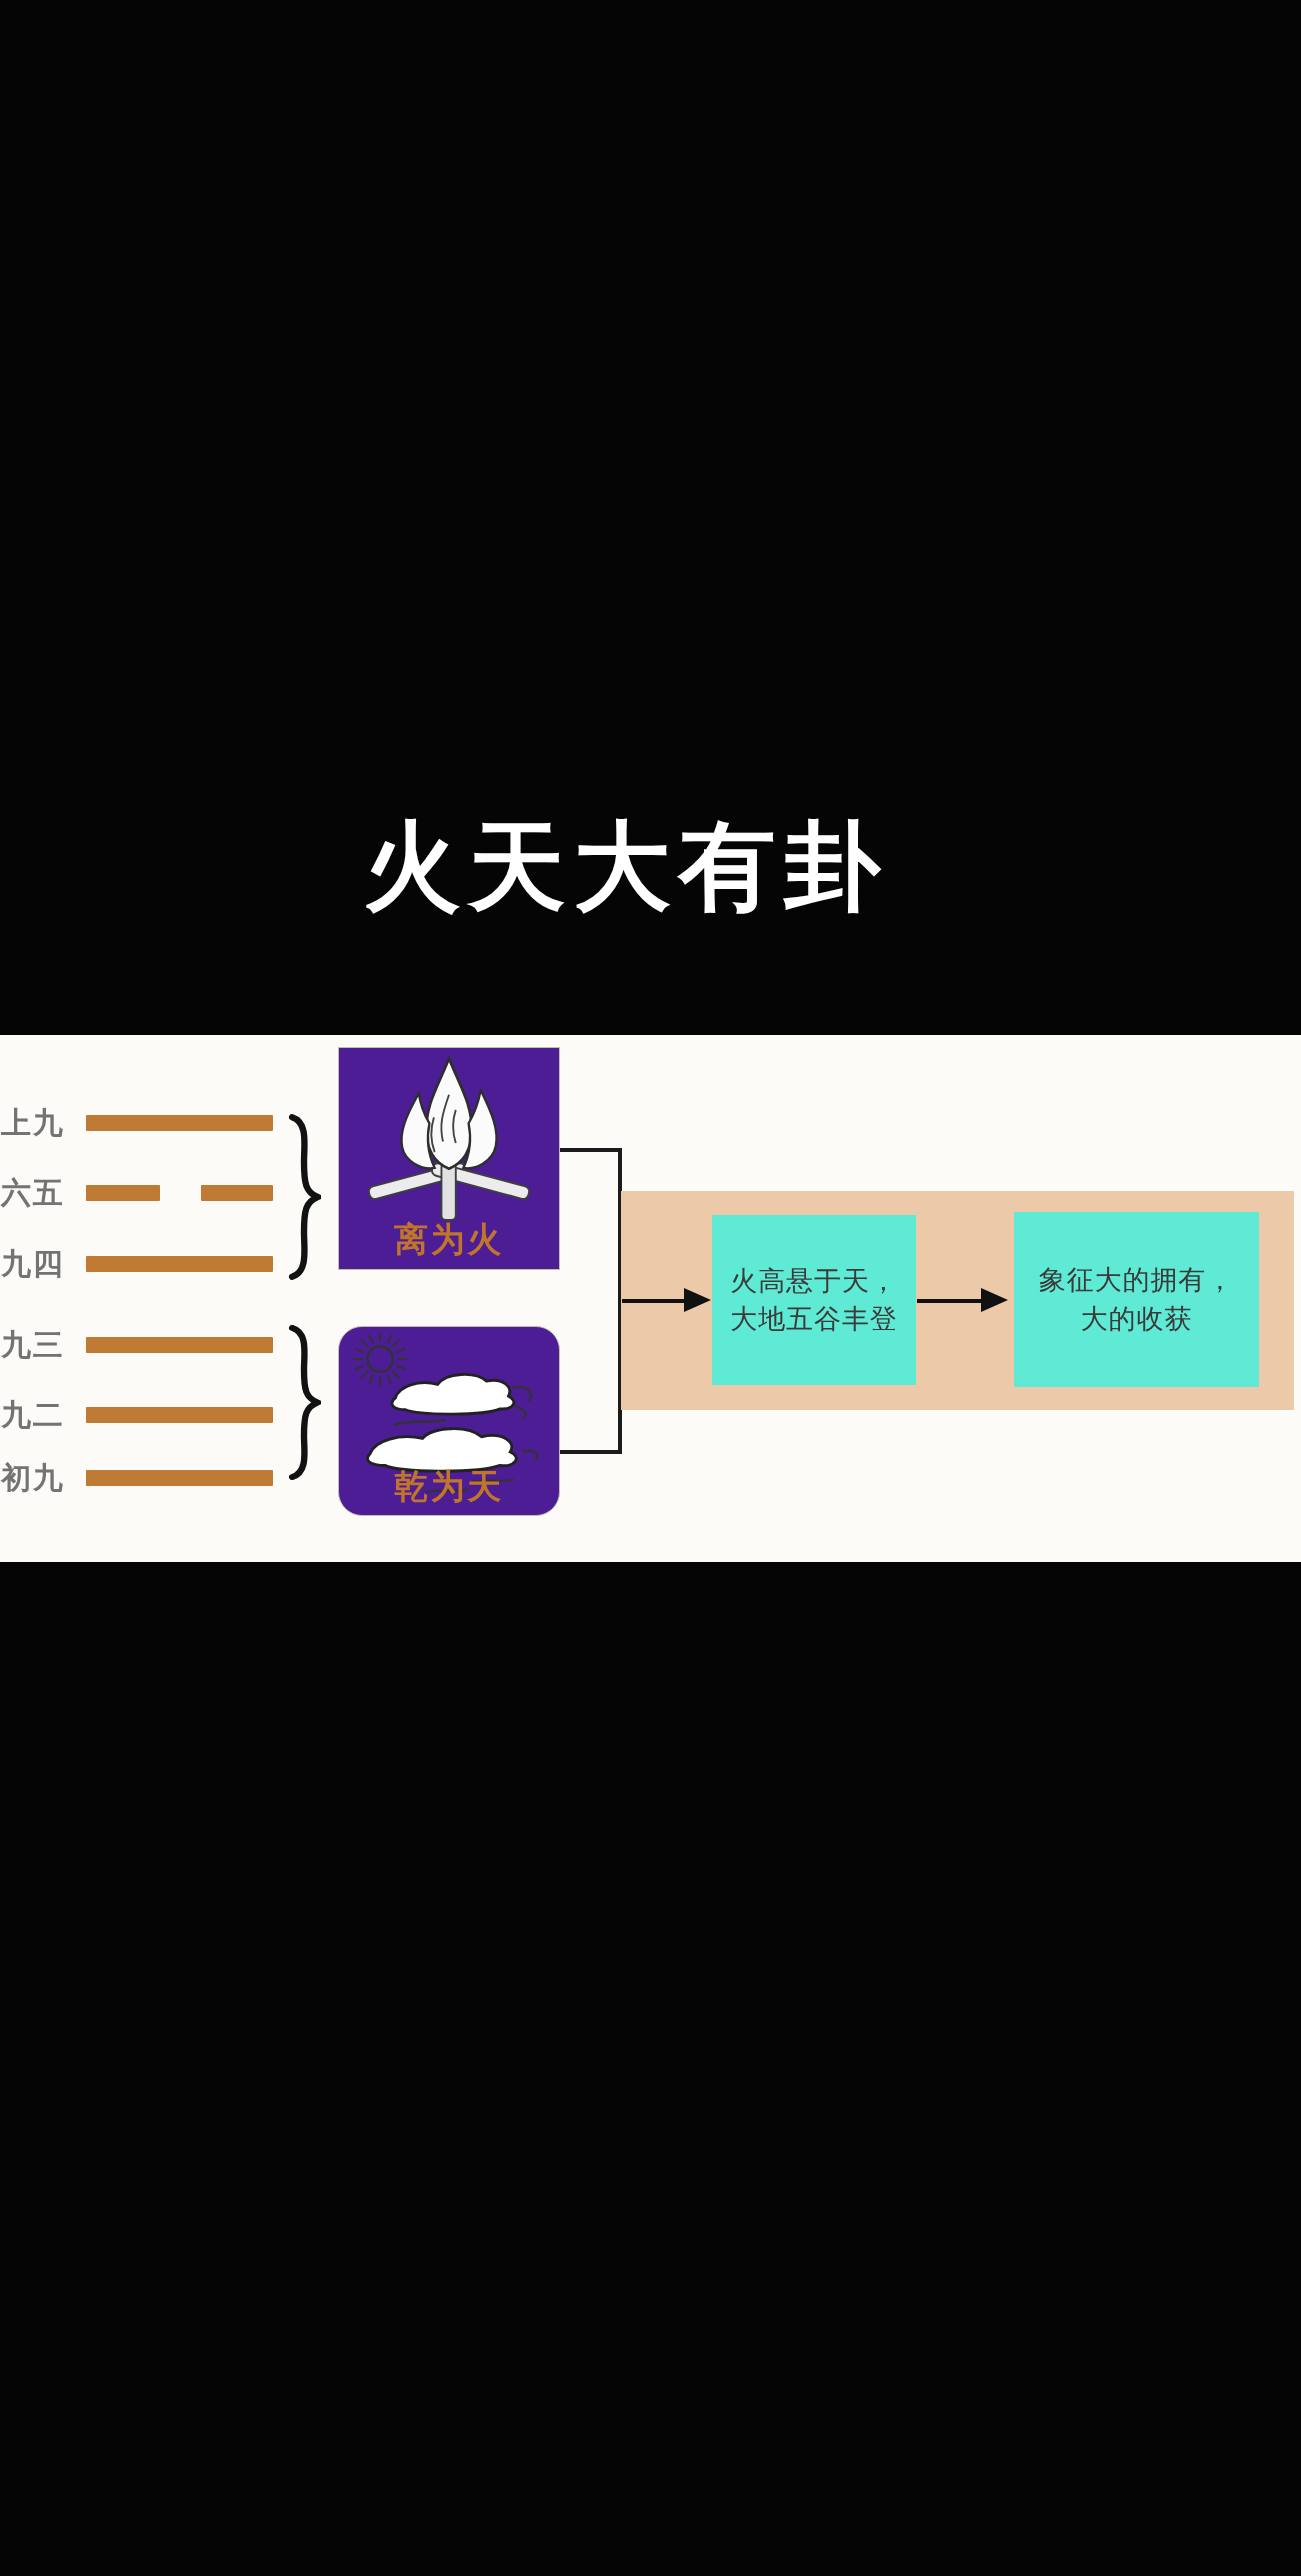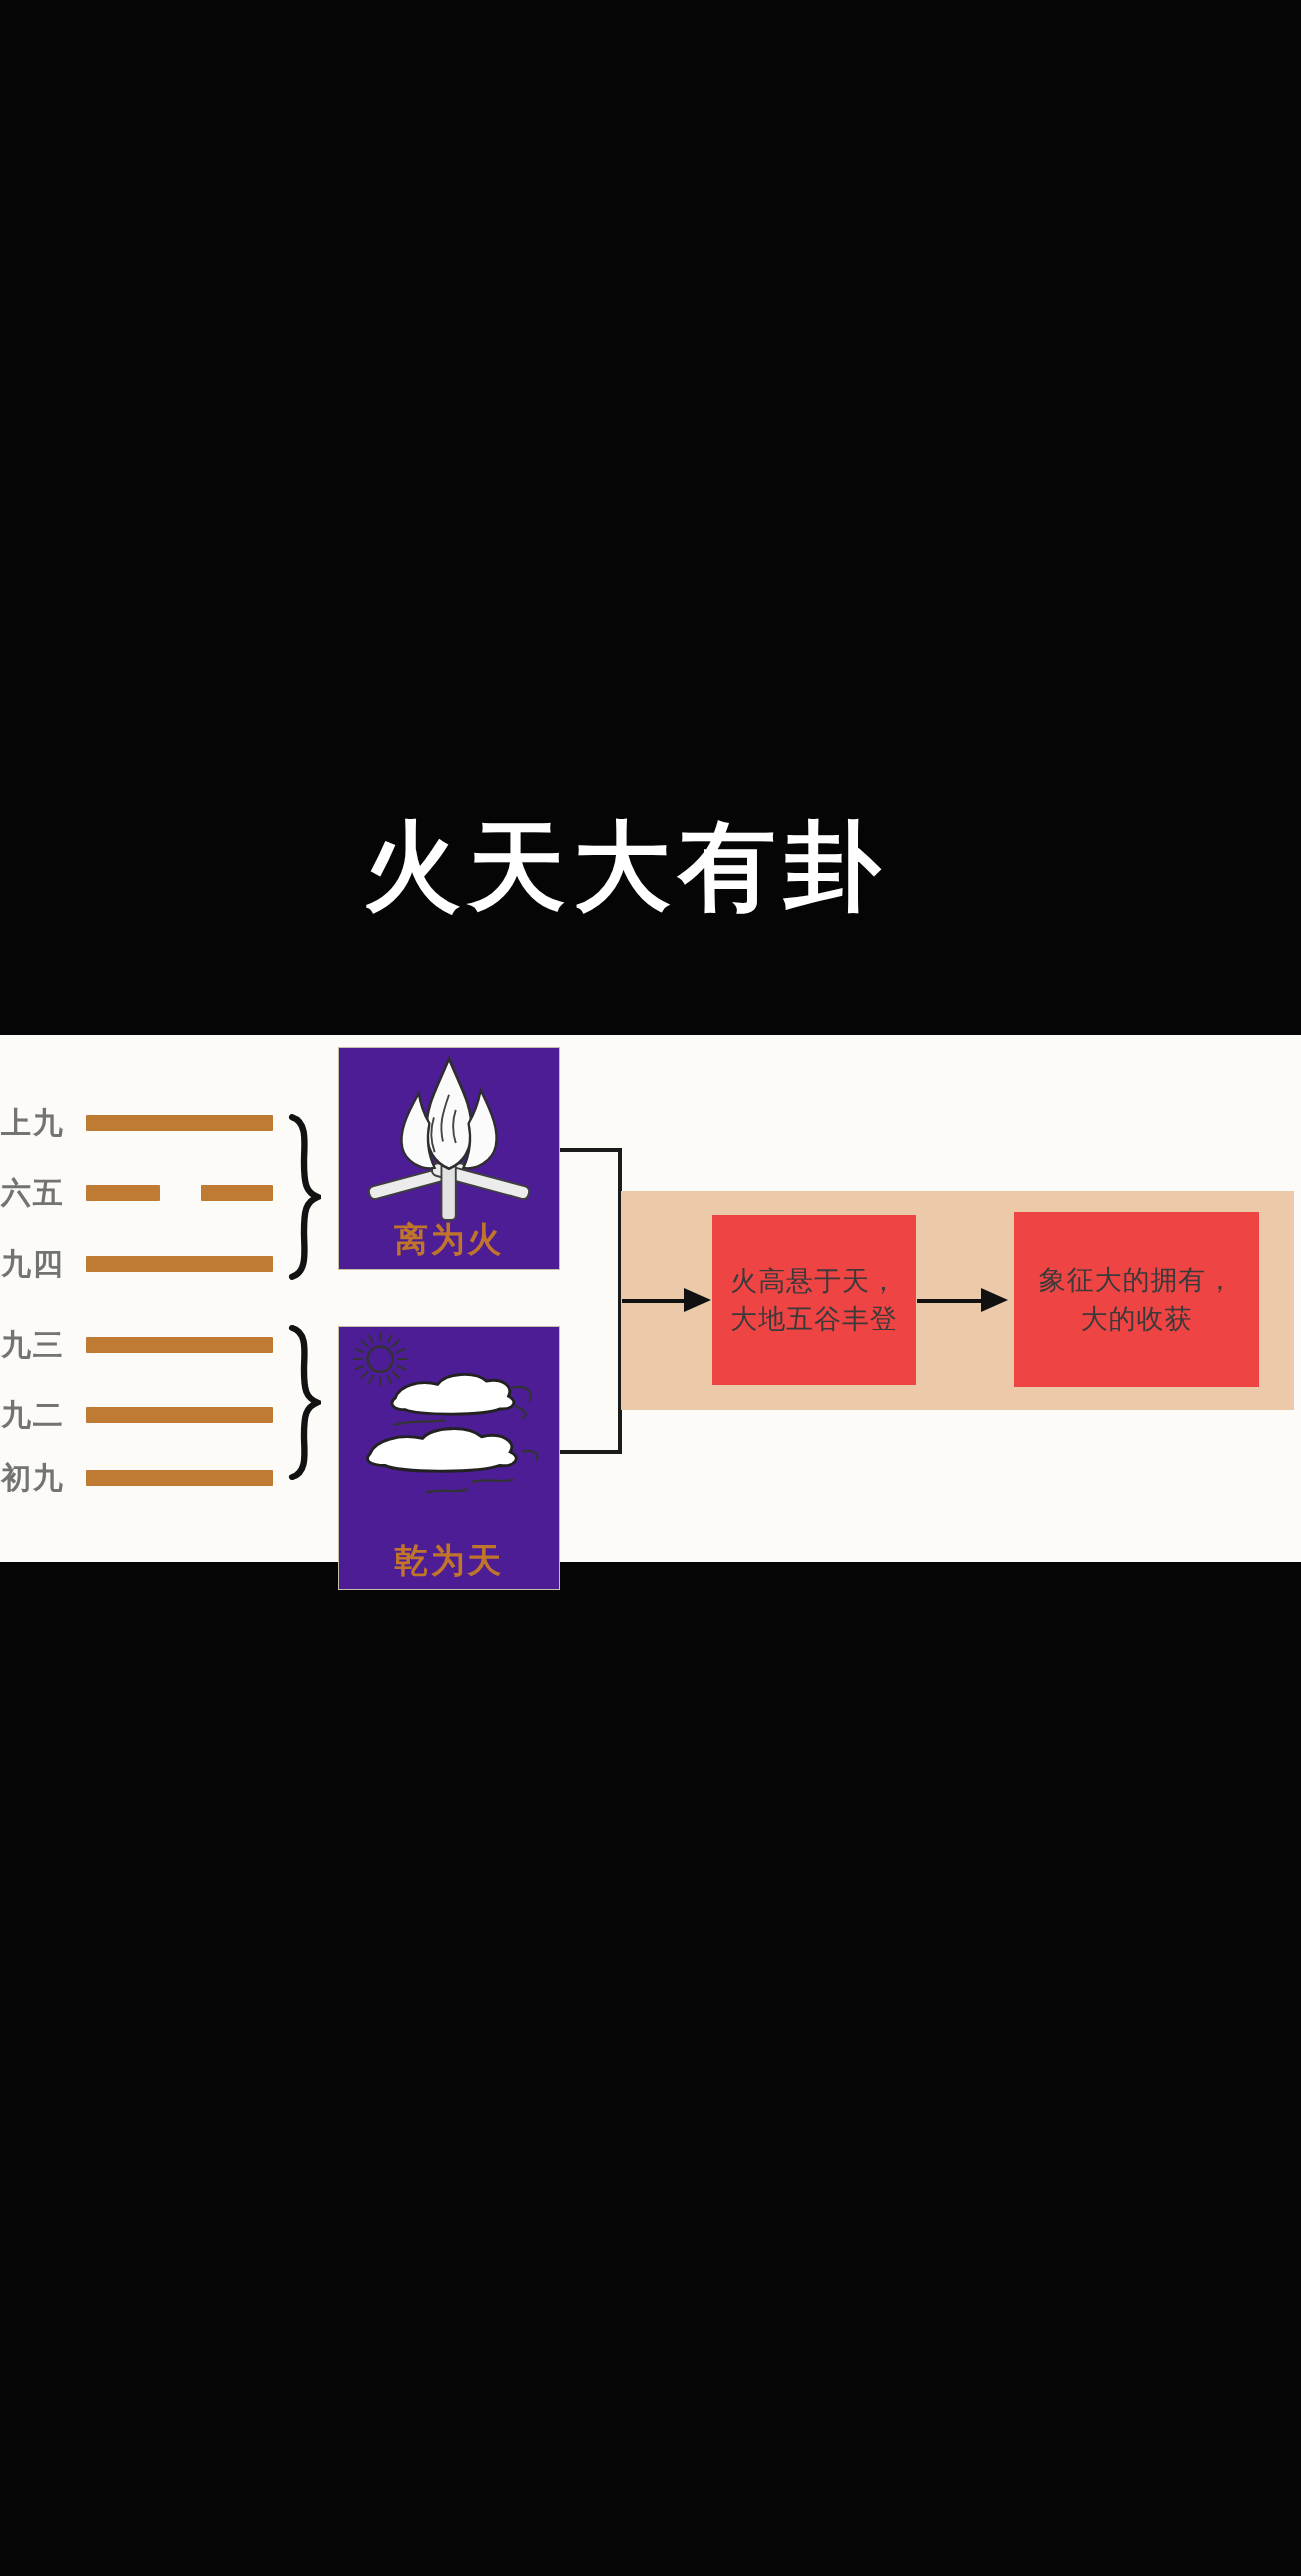--- a/index.html
+++ b/index.html
@@ -35,21 +35,21 @@
   .pic-box svg{position:absolute;left:0;top:0;width:100%;}
   .trigram-label{position:absolute;left:0;bottom:5.4px;width:100%;text-align:center;
                  font-size:34px;font-weight:bold;color:#c0752b;letter-spacing:2.7px;}
 
   
   .cline{position:absolute;background:#1b1b1b;}
 
   
   #flow-band{position:absolute;left:621px;top:156px;width:673px;height:219px;background:#ecc9a8;}
 
-  .flow-box{position:absolute;background:#ef4444;display:flex;flex-direction:column;
+  .flow-box{position:absolute;background:#5eead4;display:flex;flex-direction:column;
             justify-content:center;align-items:center;text-align:center;
             font-size:27px;color:#3a3a3a;line-height:1.42;letter-spacing:0.9px;}
 
   .arrow-shaft{position:absolute;height:3.6px;background:#111;}
   .arrow-head{position:absolute;width:0;height:0;border-top:12.7px solid transparent;
               border-bottom:12.7px solid transparent;border-left:27px solid #111;}
 </style>
 </head>
 <body>
 
@@ -102,21 +102,21 @@
         <rect x="96" y="168" width="132" height="17" rx="7" fill="#ececec" stroke="#3f3f3f" stroke-width="2.5" transform="rotate(15 162 176)"></rect>
         <rect x="110" y="152" width="19" height="76" rx="6" fill="#e2e2e2" stroke="#3f3f3f" stroke-width="2.5"></rect>
         <path d="M120,14 C104,54 90,74 90,108 C90,138 103,153 120,160 C137,153 150,138 150,108 C150,74 136,54 120,14 Z" fill="#fbfbfb" stroke="#2e2e2e" stroke-width="3.5"></path>
         <path d="M80,60 C62,92 54,112 58,132 C62,151 84,162 101,159 C92,140 90,120 94,100 C87,88 82,75 80,60 Z" fill="#fbfbfb" stroke="#2e2e2e" stroke-width="3"></path>
         <path d="M162,56 C178,88 186,110 182,130 C178,150 156,162 139,159 C148,140 150,120 146,100 C153,88 159,72 162,56 Z" fill="#fbfbfb" stroke="#2e2e2e" stroke-width="3"></path>
         <path d="M120,62 C111,88 107,102 112,124 M129,82 C124,97 124,110 129,126 M100,92 C95,108 95,122 101,138" fill="none" stroke="#444" stroke-width="2.5"></path>
       </svg>
       <div class="trigram-label">离为火</div>
     </div>
 
-    <div class="pic-box" style="top:291px;height:264px;">
+    <div class="pic-box" style="top:291px;height:190px;border-radius:24px;">
       <svg viewBox="0 0 247 212" style="height:179px;">
         <circle cx="42" cy="38" r="15" fill="none" stroke="#333" stroke-width="3"></circle>
         <path d="M42,16 L42,7 M42,60 L42,69 M20,38 L11,38 M64,38 L73,38
                  M27,23 L20,16 M57,23 L64,16 M27,53 L20,60 M57,53 L64,60
                  M33,18 L29,10 M51,18 L55,10 M33,58 L29,66 M51,58 L55,66
                  M22,30 L13,26 M62,30 L71,26 M22,46 L13,50 M62,46 L71,50" stroke="#333" stroke-width="2.4" stroke-linecap="round"></path>
         <path d="M60,84 C64,70 88,62 110,68 C120,54 154,52 168,64 C186,60 200,70 194,82 C206,88 200,98 184,97 C162,106 86,104 72,98 C56,98 52,90 60,84 Z" fill="#ffffff" stroke="#222" stroke-width="3.4"></path>
         <path d="M198,72 C216,68 226,78 218,88 M202,94 C214,98 218,104 210,108" fill="none" stroke="#333" stroke-width="2.6"></path>
         <path d="M30,150 C36,134 66,126 92,132 C104,118 146,116 162,130 C186,124 204,136 196,148 C210,154 202,166 184,164 C156,174 62,172 48,164 C30,164 22,158 30,150 Z" fill="#ffffff" stroke="#222" stroke-width="3.4"></path>
         <path d="M58,116 C80,110 100,114 120,110 M150,184 C168,178 186,186 200,180 M96,196 C116,190 130,198 146,192 M210,148 C224,144 232,150 226,158" fill="none" stroke="#333" stroke-width="2.6"></path>

